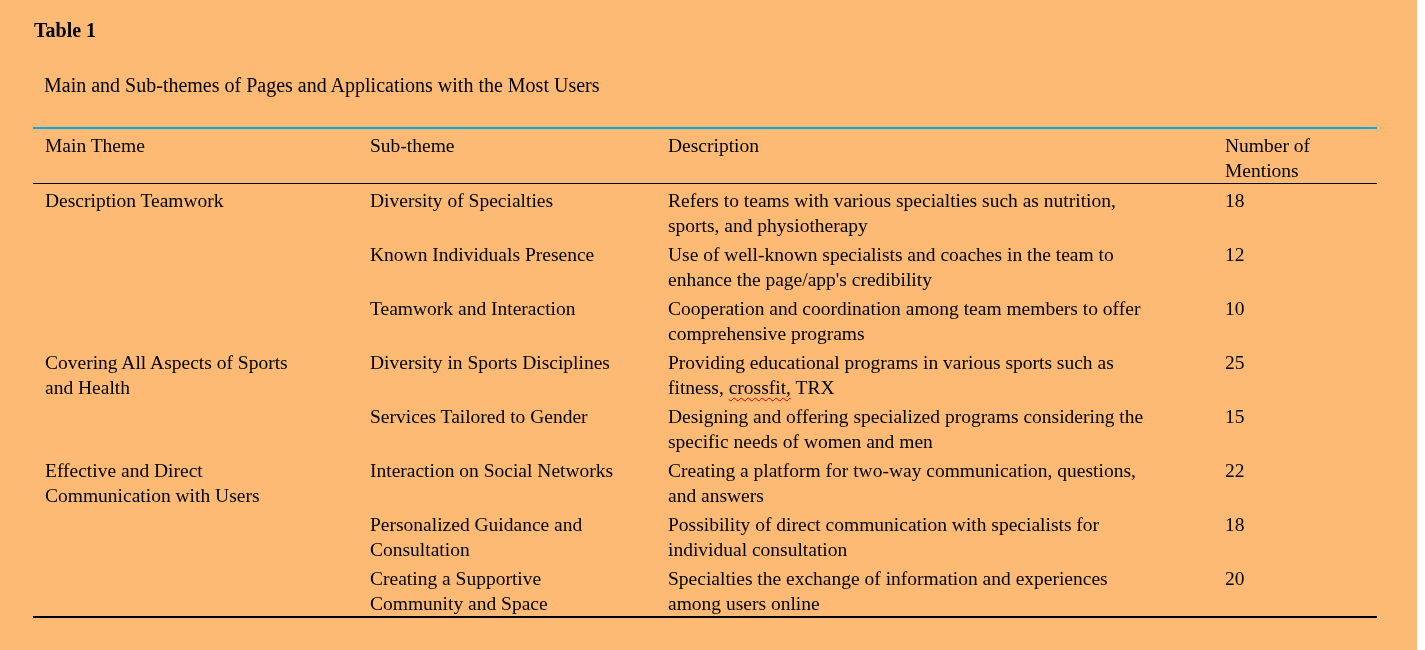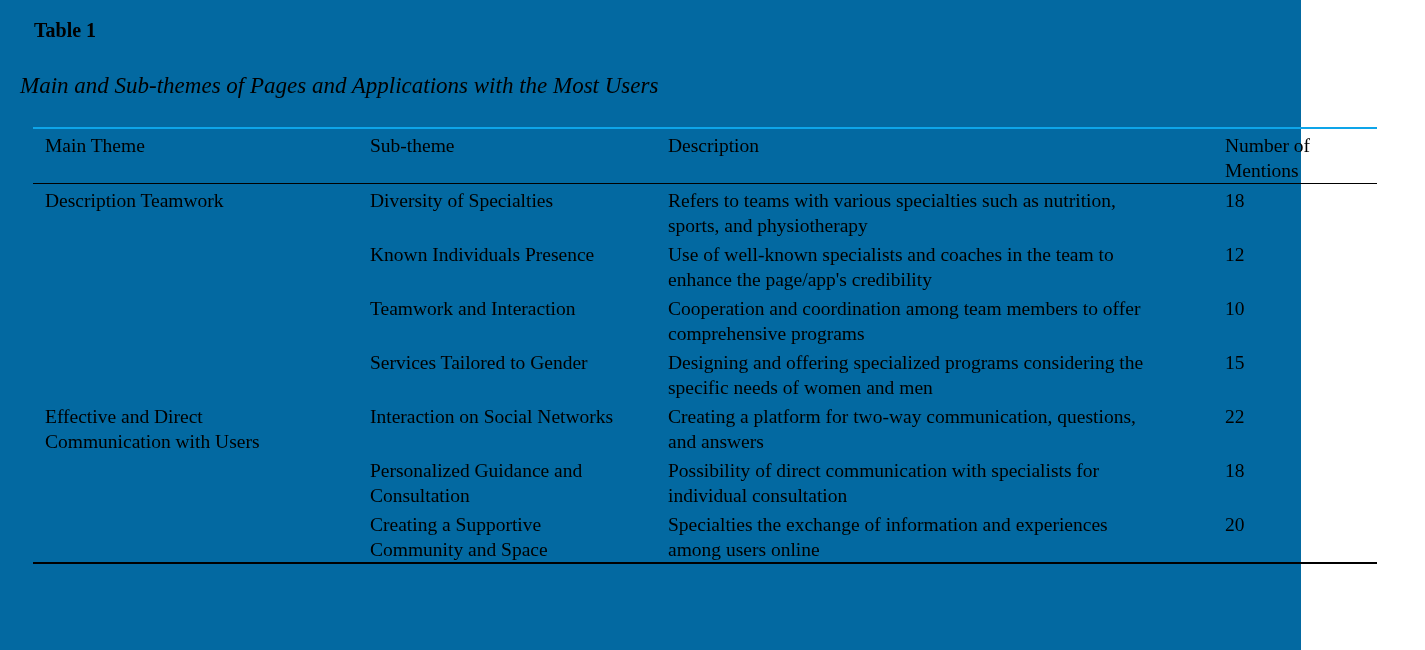--- a/index.html
+++ b/index.html
@@ -7,39 +7,38 @@
     padding: 0;
     background: #ffffff;
     width: 1425px;
     height: 650px;
     overflow: hidden;
     font-family: "Liberation Serif", serif;
     color: #000000;
   }
   .page {
     position: relative;
-    width: 1301px;
+    width: 1417px;
     height: 650px;
-    background: #0369a1;
+    background: #fdba74;
   }
   .table-label {
     position: absolute;
     left: 34px;
     top: 18px;
     font-size: 20px;
     font-weight: bold;
     line-height: 25px;
     white-space: pre;
   }
   .table-title {
     position: absolute;
-    left: 20px;
+    left: 44px;
     top: 73px;
-    font-size: 23px;
-    font-style: italic;
+    font-size: 20px;
     line-height: 25px;
     white-space: pre;
   }
   table.apa-table {
     position: absolute;
     left: 33px;
     top: 127px;
     width: 1344px;
     border-collapse: collapse;
     table-layout: fixed;
@@ -114,20 +113,28 @@
         <td>12</td>
       </tr>
       <tr>
         <td></td>
         <td>Teamwork and Interaction</td>
         <td>Cooperation and coordination among team members to offer
 comprehensive programs</td>
         <td>10</td>
       </tr>
       <tr>
+        <td>Covering All Aspects of Sports
+and Health</td>
+        <td>Diversity in Sports Disciplines</td>
+        <td><span>Providing educational programs in various sports such as
+fitness, </span><span class="misspelled">crossfit,</span><span> TRX</span></td>
+        <td>25</td>
+      </tr>
+      <tr>
         <td></td>
         <td>Services Tailored to Gender</td>
         <td>Designing and offering specialized programs considering the
 specific needs of women and men</td>
         <td>15</td>
       </tr>
       <tr>
         <td>Effective and Direct
 Communication with Users</td>
         <td>Interaction on Social Networks</td>

